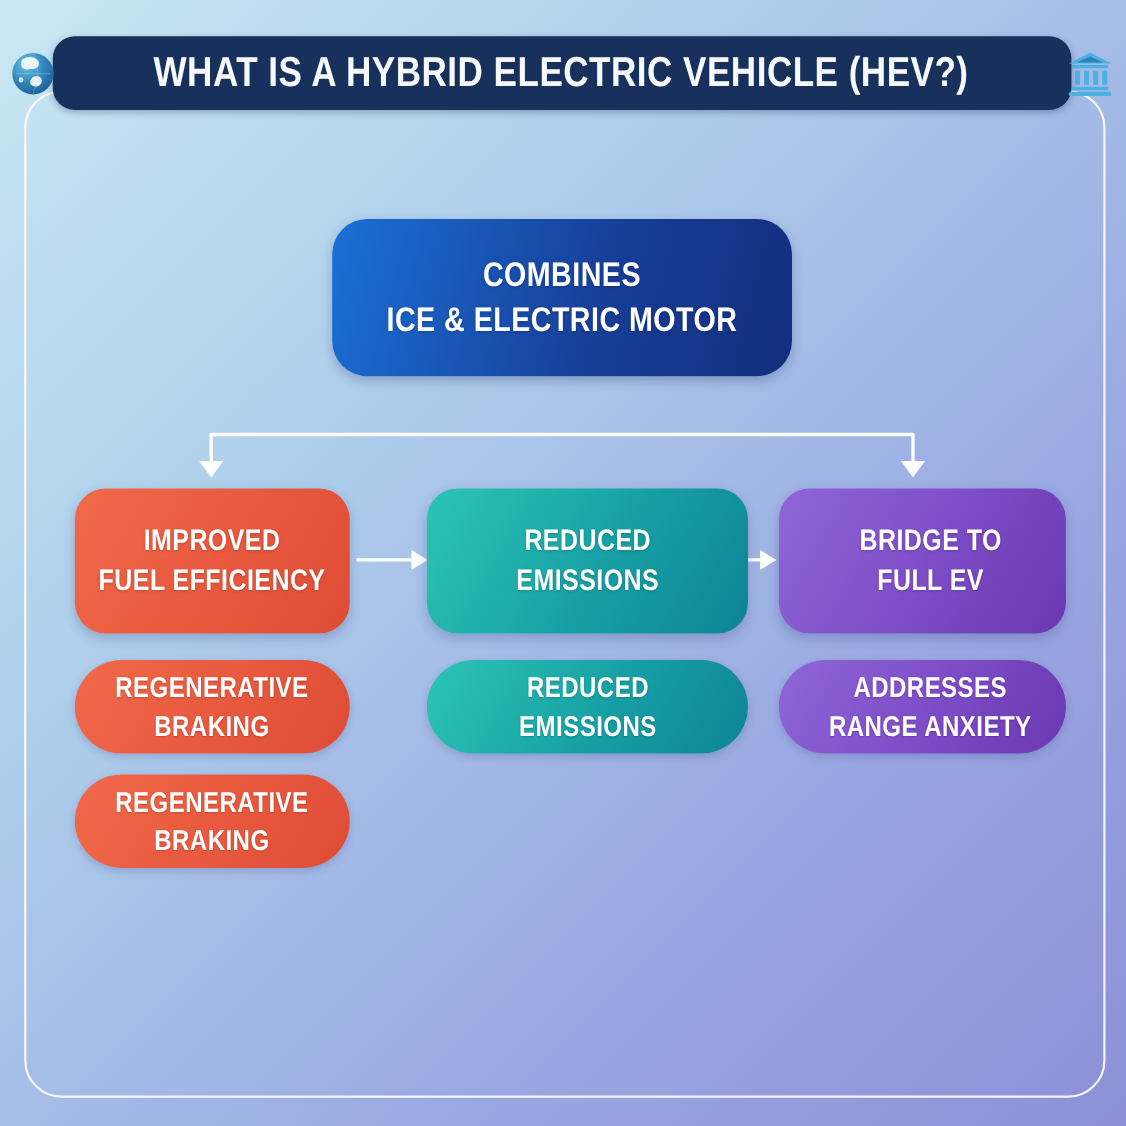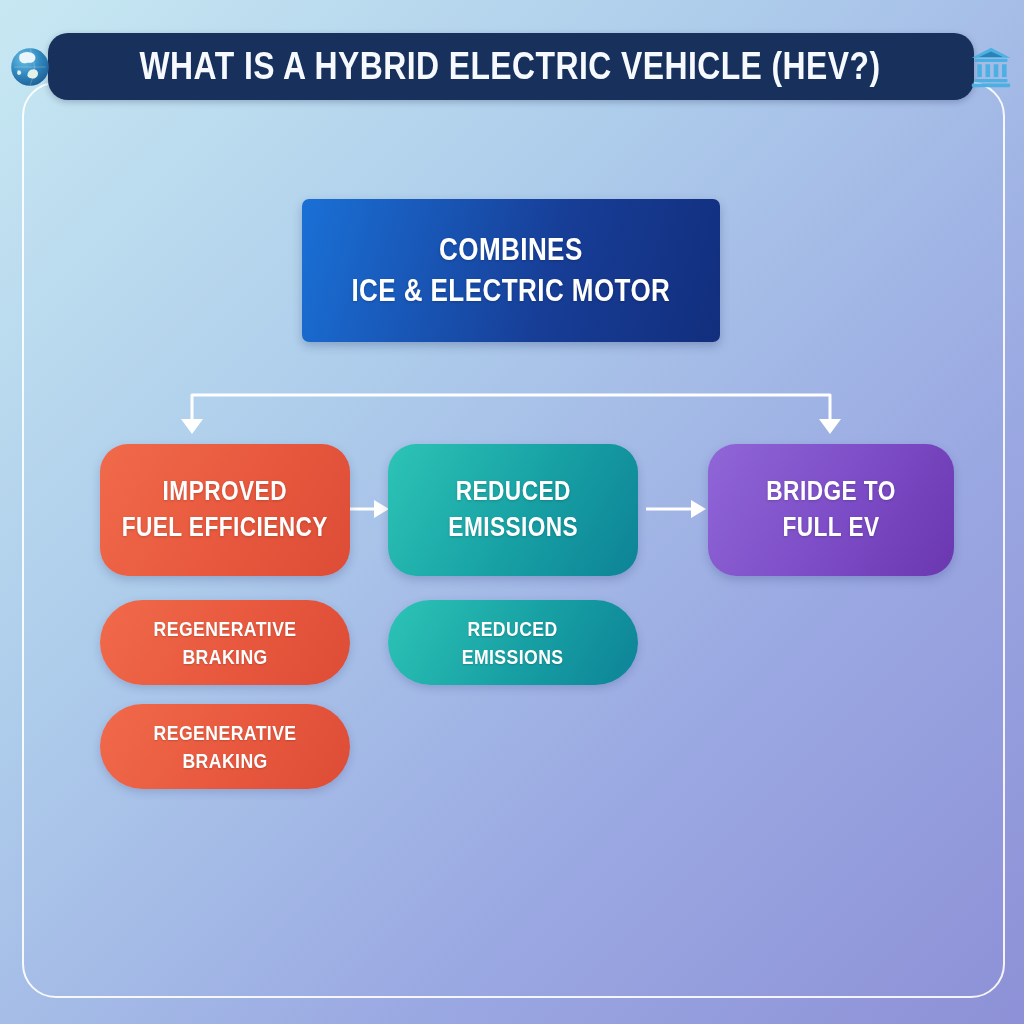--- a/index.html
+++ b/index.html
@@ -46,49 +46,49 @@
   }
   .box {
     position: absolute;
     display: flex; align-items: center; justify-content: center;
     color: #ffffff; font-weight: 700; text-align: center;
     z-index: 2;
   }
   .pre { white-space: pre-line; line-height: 1.32; }
   .main-box {
     left: 302px; top: 199px; width: 418px; height: 143px;
-    border-radius: 7px;
+    border-radius: 32px;
     background: linear-gradient(105deg, #1a70d6 0%, #173d96 60%, #122e7d 100%);
     font-size: 31px;
     box-shadow: 0 4px 10px rgba(15,35,90,0.25);
     text-shadow: 0 1px 3px rgba(0,0,0,0.2);
   }
   .col-header {
     top: 444px; height: 132px;
     border-radius: 28px;
     font-size: 27px;
     box-shadow: 0 4px 10px rgba(40,50,110,0.22);
     text-shadow: 0 1px 3px rgba(0,0,0,0.18);
   }
   .pill {
     height: 85px;
     border-radius: 43px;
-    font-size: 21px;
+    font-size: 26px;
     box-shadow: 0 3px 8px rgba(40,50,110,0.2);
     text-shadow: 0 1px 2px rgba(0,0,0,0.18);
   }
-  .x0 { left: 68px;  width: 250px; margin-left: 32px; }
-  .x1 { left: 388px; width: 250px; }
+  .x0 { left: 68px;  width: 250px; }
+  .x1 { left: 388px; width: 292px; }
   .x2 { left: 708px; width: 246px; }
   .row0 { top: 600px; }
   .row1 { top: 704px; }
   .row2 { top: 811px; }
   .grad-orange { background: linear-gradient(120deg, #f06a4a 0%, #e8583e 55%, #dd4c36 100%); }
   .grad-teal   { background: linear-gradient(120deg, #2dc4b6 0%, #17a0a4 55%, #0d8396 100%); }
-  .grad-purple { background: linear-gradient(120deg, #9066d8 0%, #7c4cc6 55%, #6a37af 100%); }
+  .grad-purple { background: linear-gradient(120deg, #9066d8 0%, #7c4cc6 55%, #6a37af 100%); padding-left: 15px; }
   .connector-layer {
     position: absolute; left: 0; top: 0; width: 1024px; height: 1024px;
     z-index: 2; pointer-events: none;
   }
 </style>
 </head>
 <body>
 
 <div class="canvas">
 
@@ -161,14 +161,18 @@
   </div>
   <div class="box pill x1 row0 grad-teal">
     <span class="cx pre">REDUCED
 EMISSIONS</span>
   </div>
 
   <div class="box col-header x2 grad-purple">
     <span class="cx pre">BRIDGE TO
 FULL EV</span>
   </div>
+  <div class="box pill x2 row0 grad-purple">
+    <span class="cx pre">ADDRESSES
+RANGE ANXIETY</span>
+  </div>
 
 </div>
 
 </body></html>

